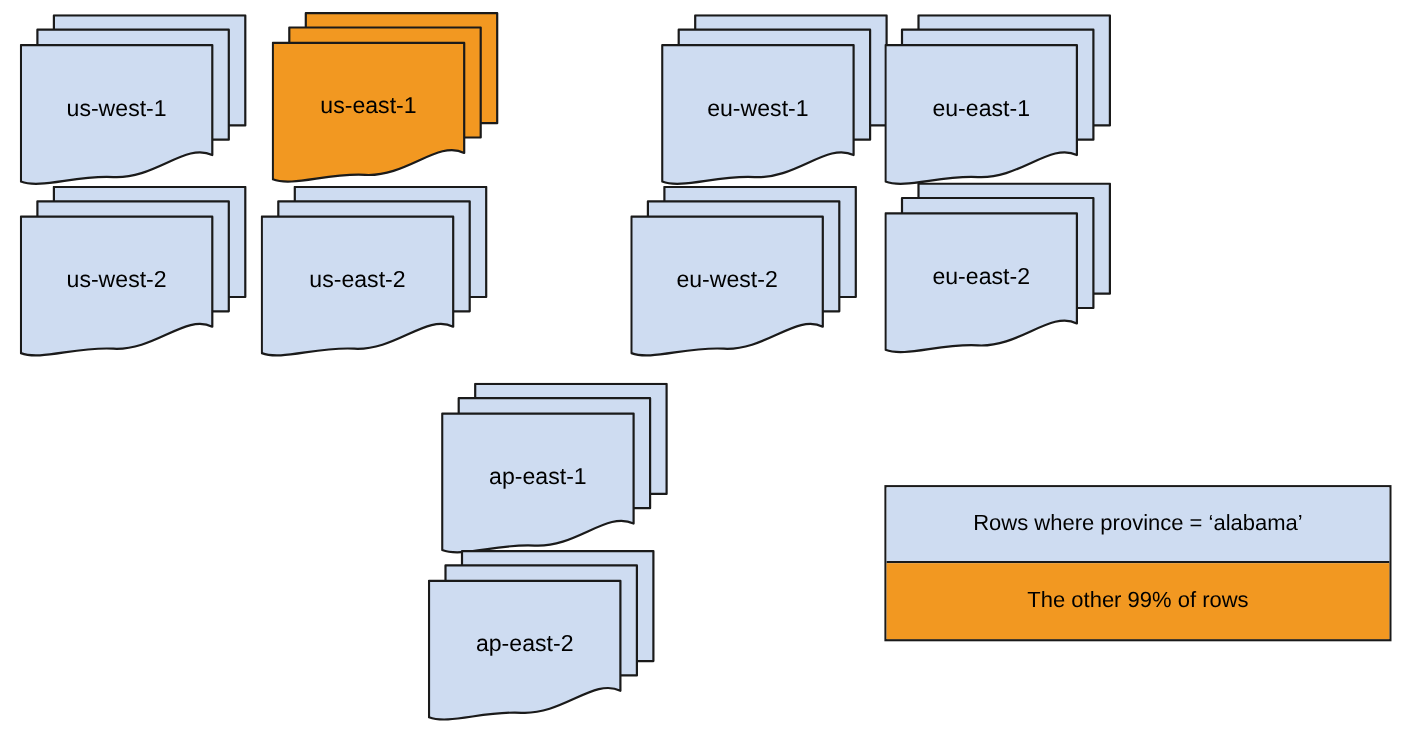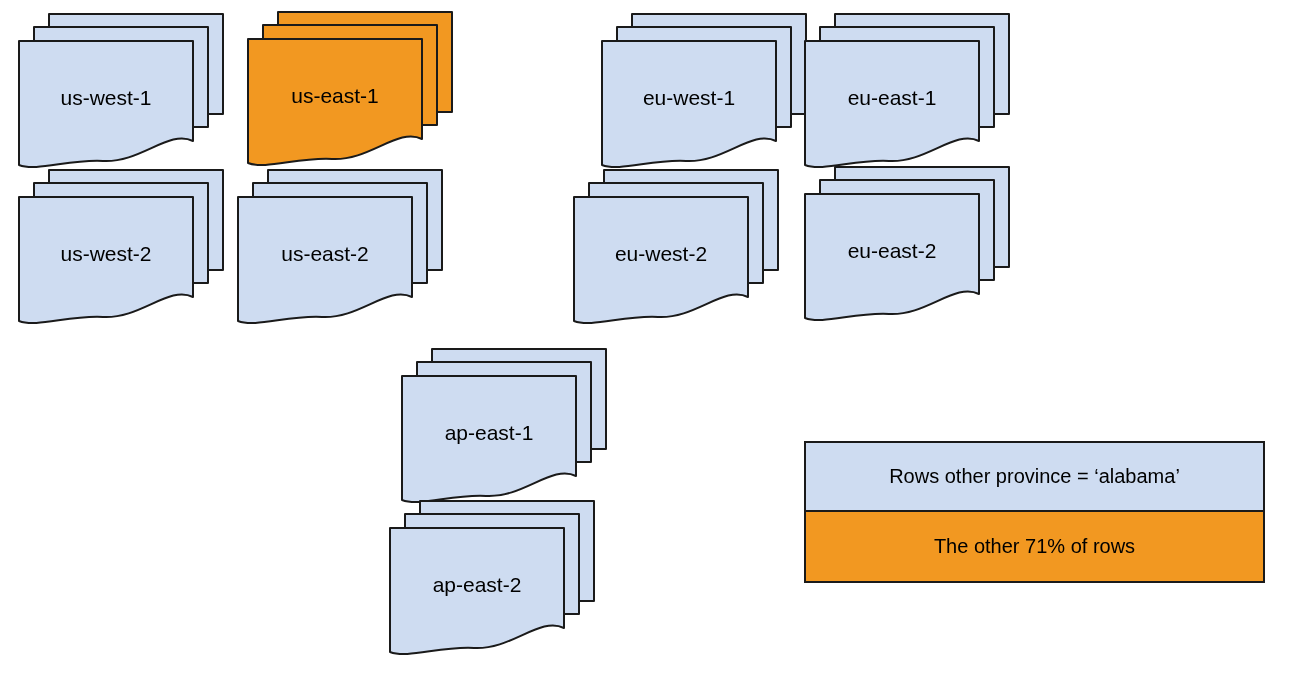--- a/index.html
+++ b/index.html
@@ -147,19 +147,19 @@
         <rect x="31" y="1" width="174" height="100"></rect>
         <rect x="16" y="14" width="174" height="100"></rect>
         <path transform="translate(1,28)" d="M0 0 L174 0 L174 100 C150 88 122 122 84 120 C50 118 18 131 0 124 Z"></path>
       </g>
       <text class="stack-label" x="88" y="92" text-anchor="middle">ap-east-2</text>
     </svg>
   </div>
     </div>
   <div id="legend" style="left: 804px; top: 441px; width: 461px; height: 142px;">
   <div class="legend-row" style="background:#cedcf1">
-    <span>Rows other province = ‘alabama’</span>
+    <span>Rows where province = ‘alabama’</span>
   </div>
   <div class="legend-row" style="background:#f29821">
-    <span>The other 71% of rows</span>
+    <span>The other 99% of rows</span>
   </div>
     </div>
 </div>
 
 </body></html>

